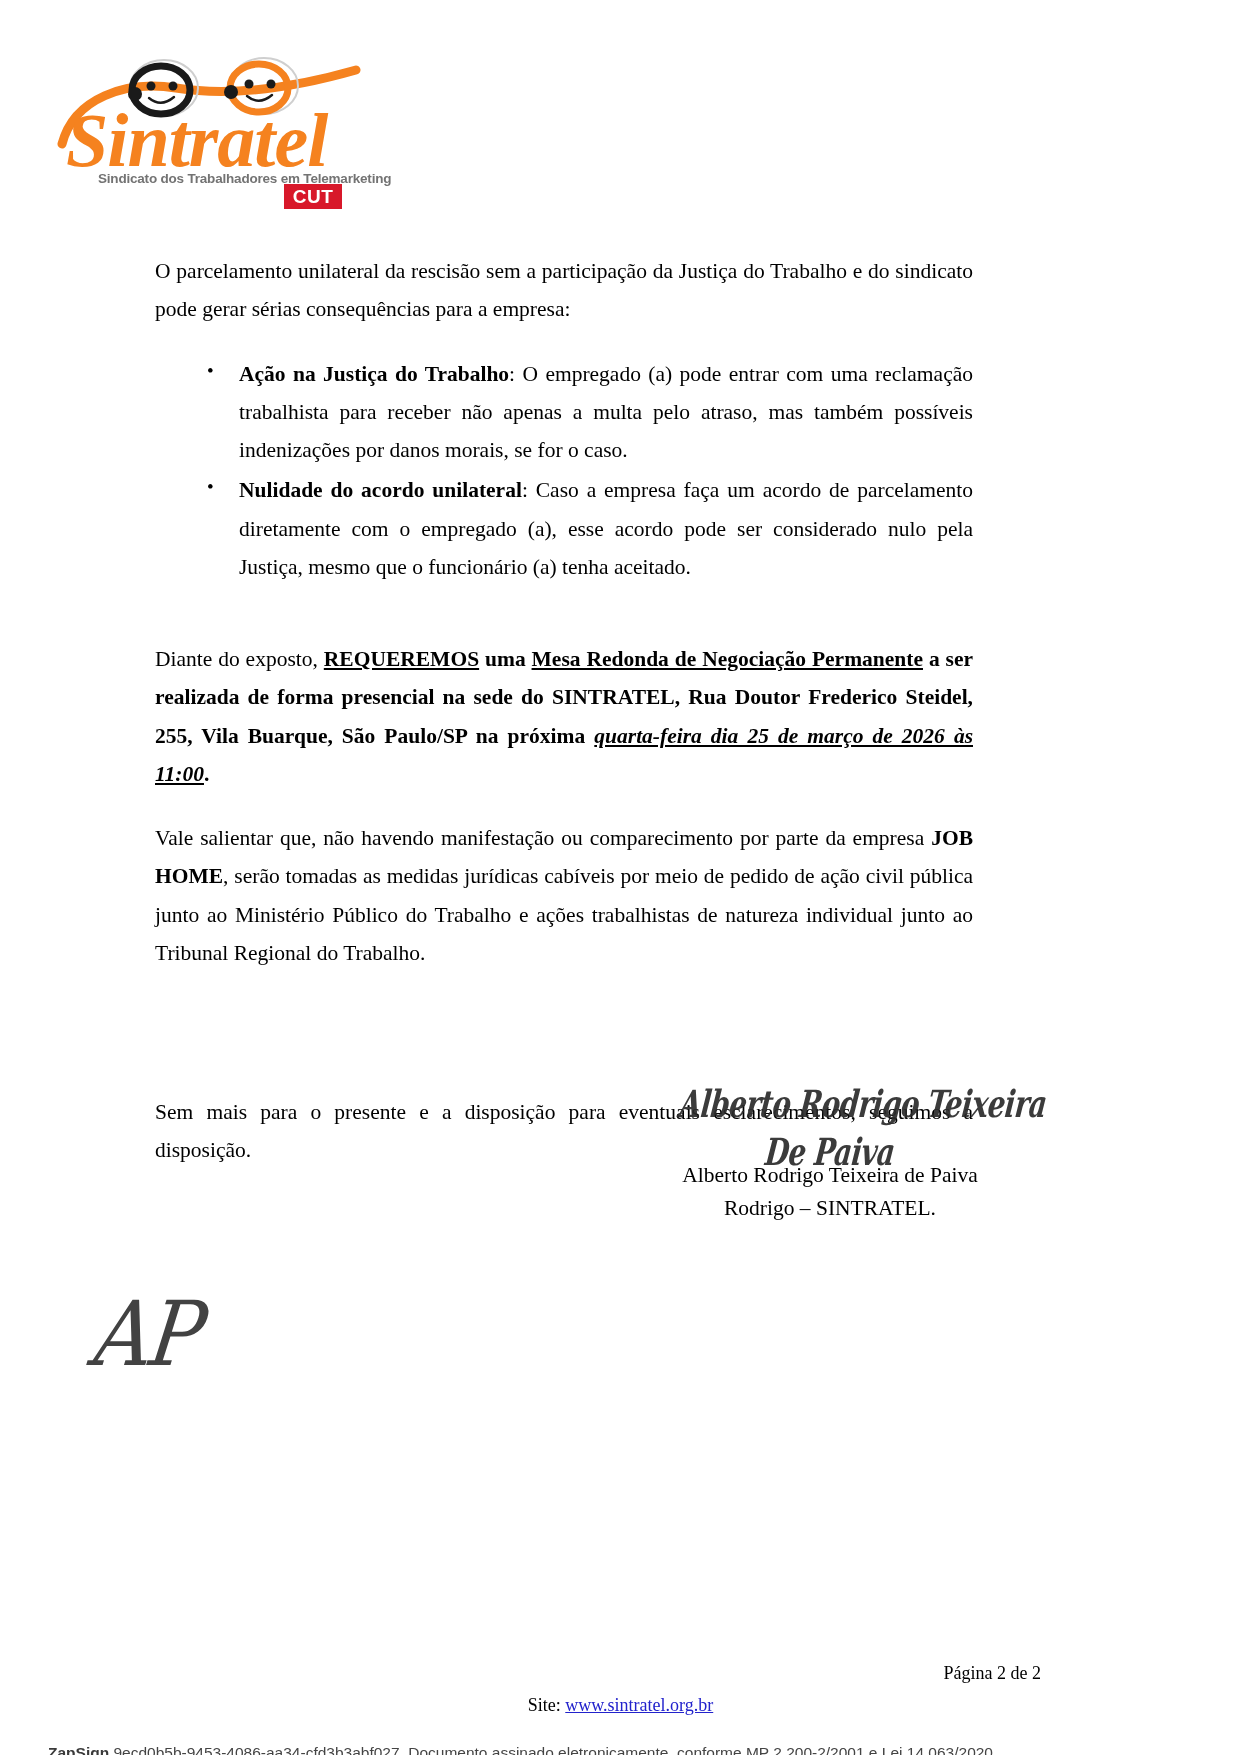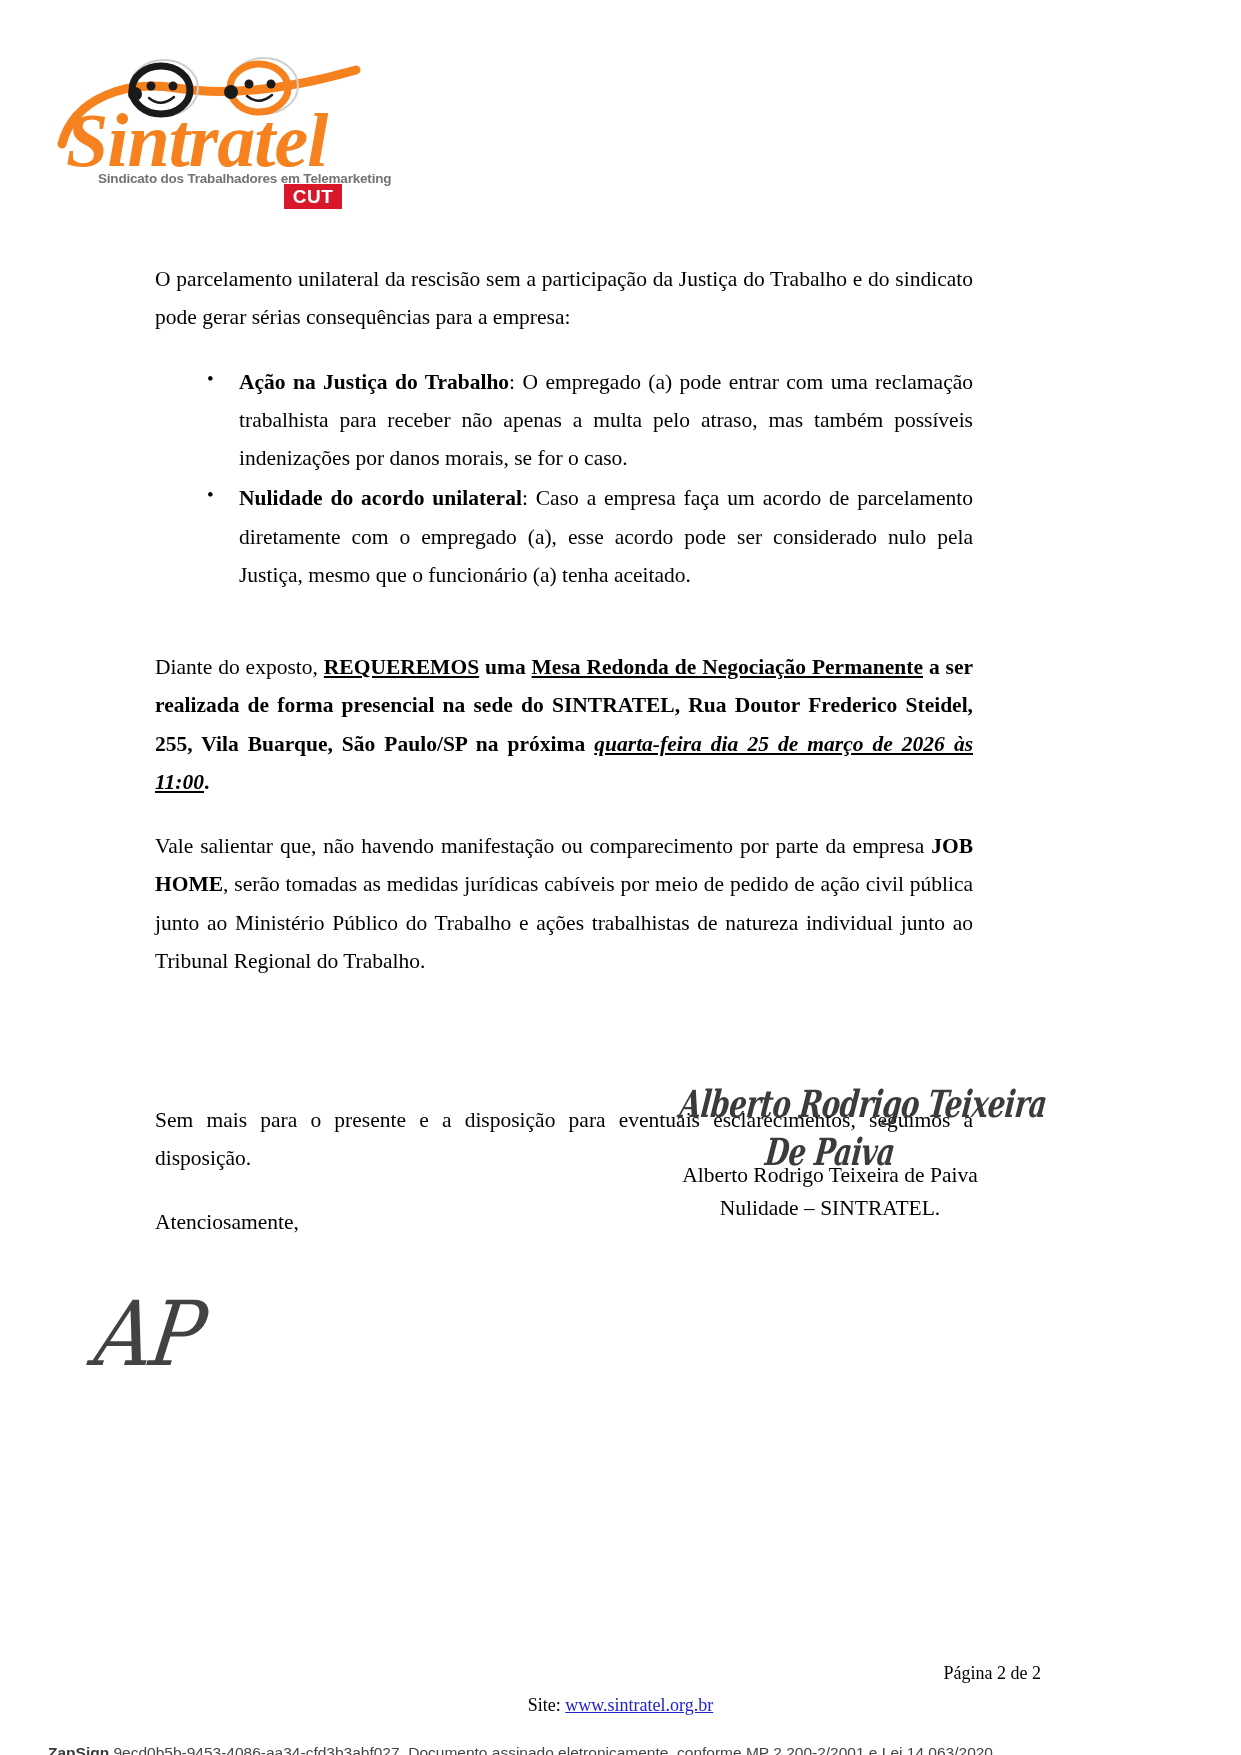--- a/index.html
+++ b/index.html
@@ -53,21 +53,21 @@
     font-size: 19px;
     color: #ffffff;
     letter-spacing: 0.5px;
     line-height: 1;
   }
 
   
   .doc-body {
     position: absolute;
     left: 155px;
-    top: 260px;
+    top: 252px;
     width: 818px;
   }
   p.para {
     margin: 0 0 26px 0;
     font-size: 21.5px;
     line-height: 1.78;
     text-align: justify;
     text-justify: inter-word;
   }
   .bullets {
@@ -236,28 +236,27 @@
   </ul>
 
   <p class="para gap-top"><span>Diante do exposto, </span><span class="bu">REQUEREMOS</span><span class="b"> uma </span><span class="bu">Mesa Redonda de Negociação Permanente</span><span class="b"> a ser realizada de forma presencial na sede do SINTRATEL, Rua Doutor Frederico Steidel, 255, Vila Buarque, São Paulo/SP na próxima </span><span class="biu">quarta-feira dia 25 de março de 2026 às 11:00</span><span class="b">.</span></p>
 
   <p class="para"><span>Vale salientar que, não havendo manifestação ou comparecimento por parte da empresa </span><b>JOB HOME</b><span>, serão tomadas as medidas jurídicas cabíveis por meio de pedido de ação civil pública junto ao Ministério Público do Trabalho e ações trabalhistas de natureza individual junto ao Tribunal Regional do Trabalho.</span></p>
 
   <p class="para spacer-lg">&nbsp;</p>
 
   <p class="para">Sem mais para o presente e a disposição para eventuais esclarecimentos, seguimos a disposição.</p>
 
-  <p class="para">Atenciosamente,</p>
 </div>
 
 <div class="signature-area">
   <div class="sig-script sig-line1">Alberto Rodrigo Teixeira</div>
   <div class="sig-script sig-line2">De Paiva</div>
   <div class="sig-name">Alberto Rodrigo Teixeira de Paiva</div>
-  <div class="sig-title">Nulidade – SINTRATEL.</div>
+  <div class="sig-title">Rodrigo – SINTRATEL.</div>
 </div>
 
 <div class="ap-mark">AP</div>
 
 <div class="page-number">Página 2 de 2</div>
 
 <div class="footer-center">
   <div><span>Site: </span><span class="footer-link">www.sintratel.org.br</span></div>
 </div>
 

